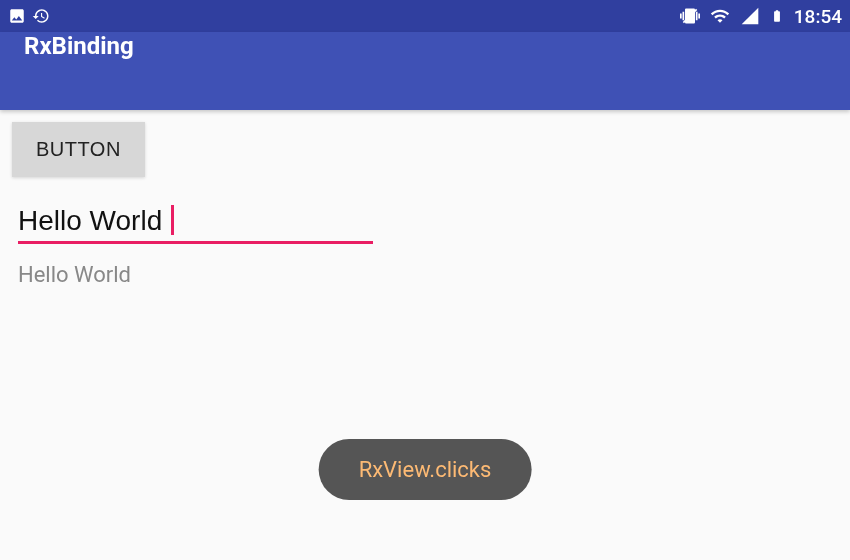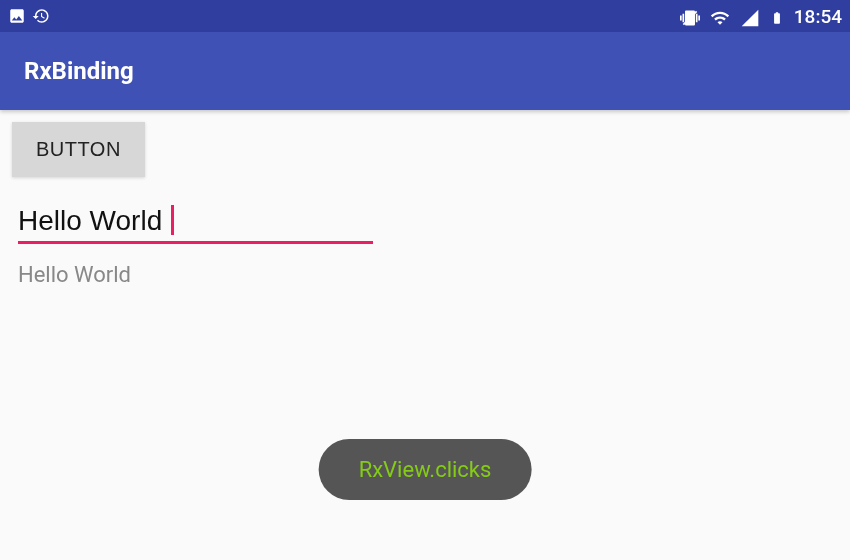--- a/index.html
+++ b/index.html
@@ -25,34 +25,34 @@
       color: #fff;
     }
     .status-left {
       display: flex;
       gap: 6px;
       align-items: center;
     }
     .status-right {
       display: flex;
       gap: 10px;
-      align-items: flex-end;
+      align-items: center;
       font-size: 19px;
       font-weight: 500;
     }
     .status-icon {
       display: inline-flex;
       align-items: center;
       justify-content: center;
     }
     .app-bar {
       height: 78px;
       background: #3f51b5;
       display: flex;
-      align-items: center;
+      align-items: flex-start;
       padding: 0 24px;
       box-shadow: 0 2px 4px rgba(0,0,0,0.2);
     }
     .app-title {
       color: #fff;
       font-size: 24px;
       font-weight: 700;
     }
     .content {
       padding: 12px;
@@ -90,21 +90,21 @@
       margin-left: 6px;
       font-size: 22px;
       color: #888;
     }
     .toast {
       position: absolute;
       left: 50%;
       transform: translateX(-50%);
       bottom: 60px;
       background: #555;
-      color: #84cc16;
+      color: #fdba74;
       font-size: 22px;
       padding: 18px 40px;
       border-radius: 40px;
     }
     .tf-container { position: relative; display: inline-block; }
     .tf-cursor {
       position: absolute;
       top: 4px;
       width: 3px;
       height: 30px;

